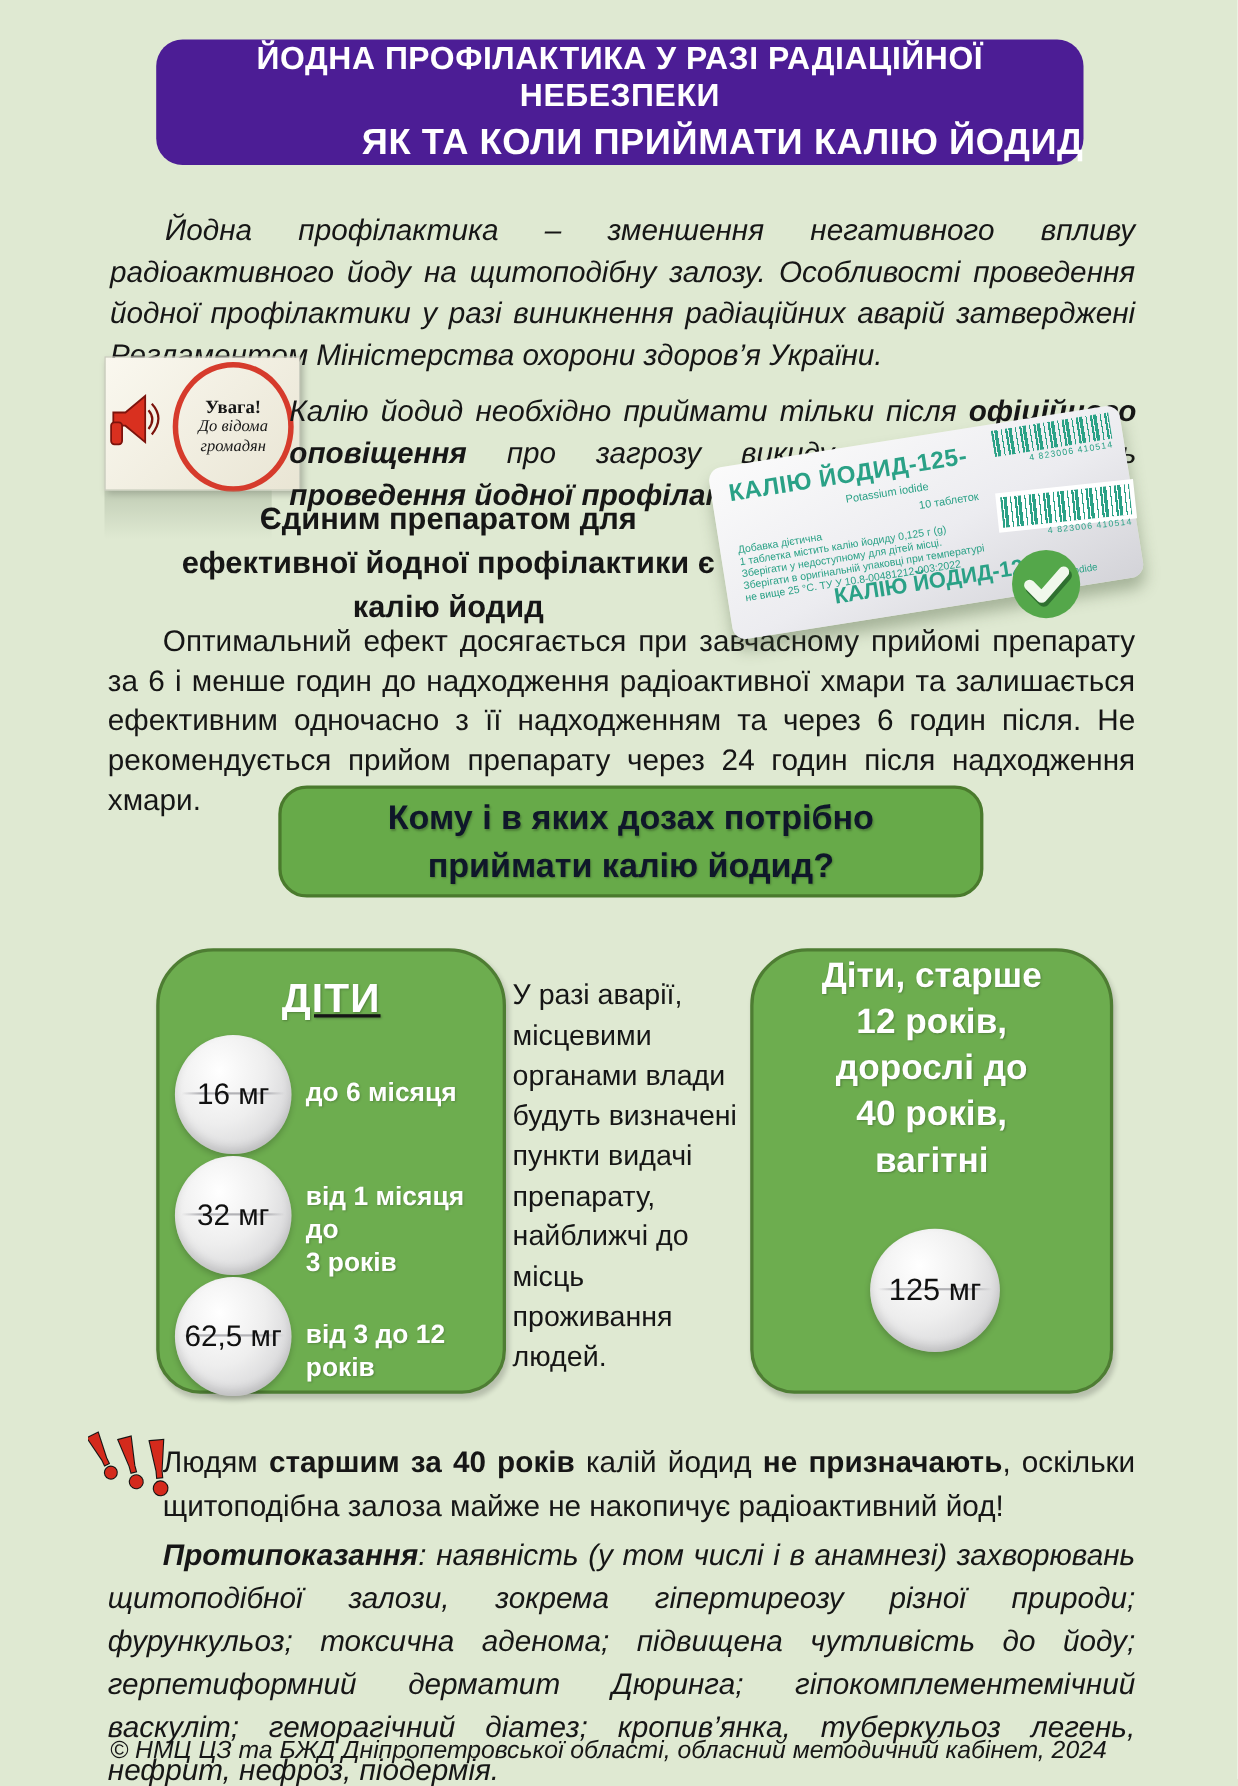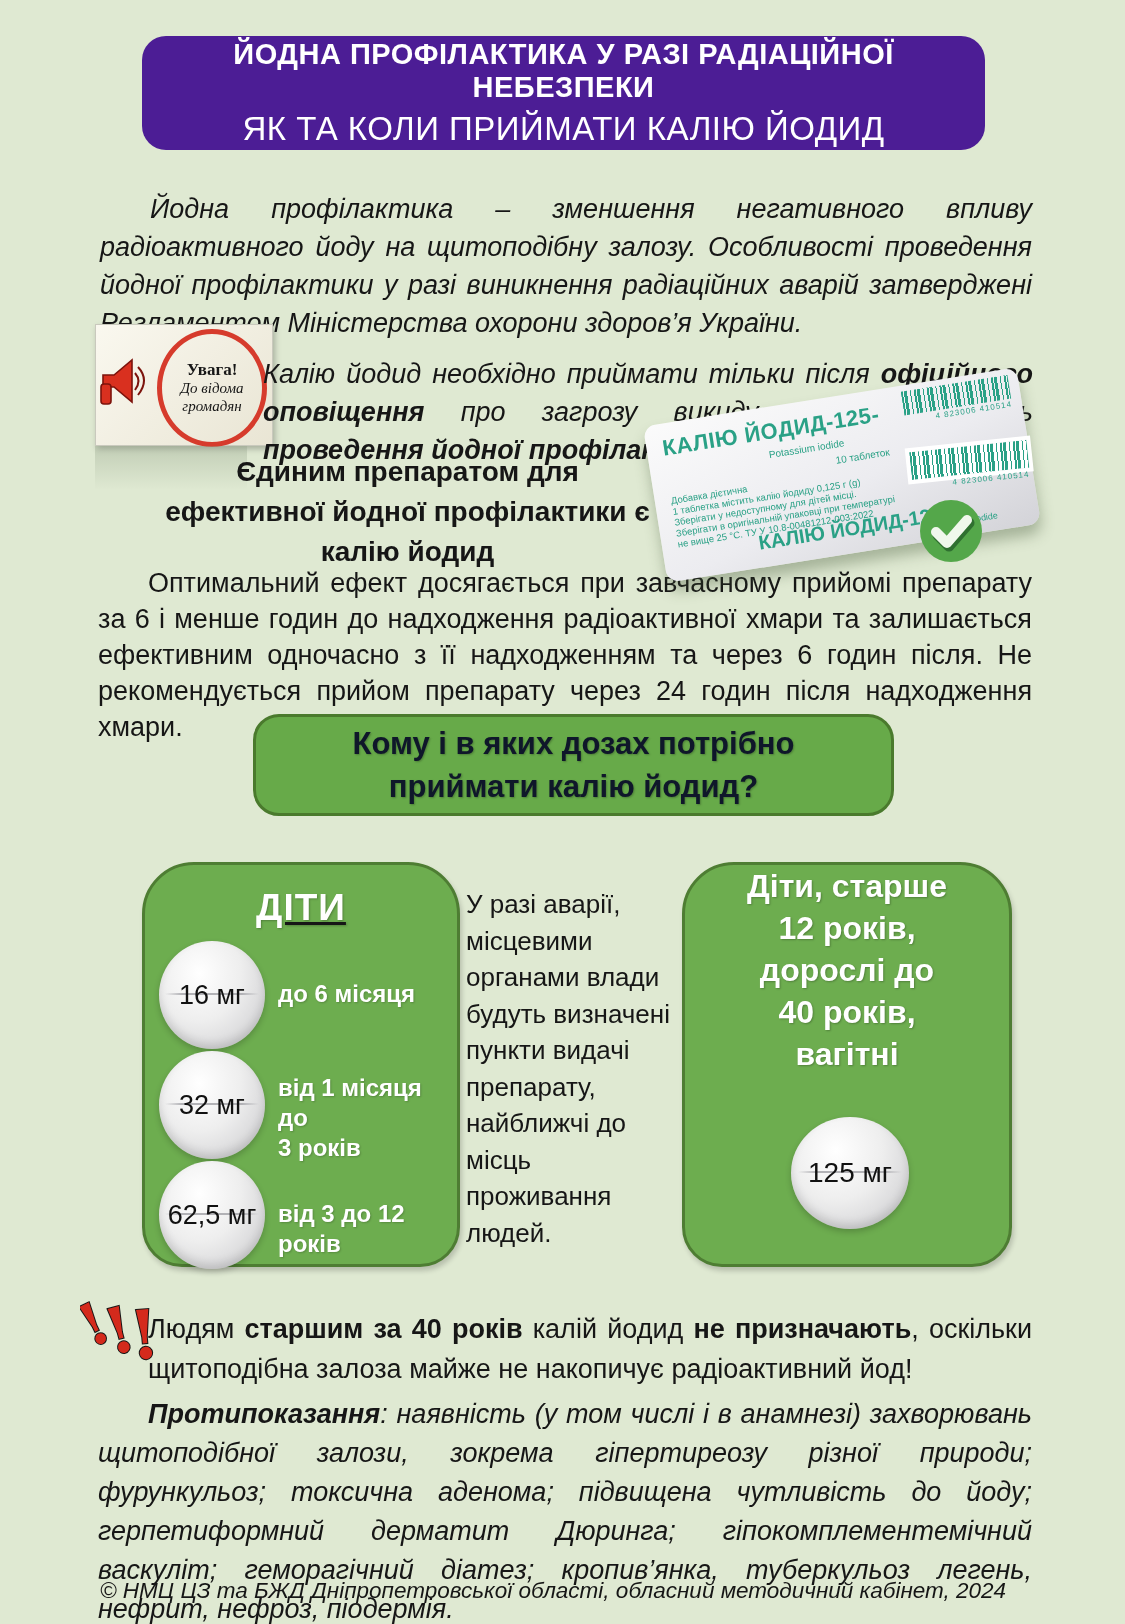--- a/index.html
+++ b/index.html
@@ -4,21 +4,21 @@
 <style>
   html,body{margin:0;padding:0;}
   .poster{position:relative;width:1125px;height:1624px;background:#dfe9d2;
     font-family:"Liberation Sans",sans-serif;color:#161616;overflow:hidden;}
 
   
   .banner{position:absolute;left:142px;top:36px;width:843px;height:114px;
     background:#4c1d95;border-radius:24px;text-align:center;color:#fff;
     display:flex;flex-direction:column;justify-content:center;gap:6px;}
   .banner .l1{font-size:29px;font-weight:700;letter-spacing:.5px;}
-  .banner .l2{font-size:33px;font-weight:400;letter-spacing:.5px;}
+  .banner .l2{font-size:33px;font-weight:700;letter-spacing:.5px;text-align:right;}
 
   .para{position:absolute;text-align:justify;line-height:38px;font-size:27px;}
   .italic{font-style:italic;}
   .indent{text-indent:50px;}
 
   .p1{left:100px;top:163px;width:932px;}
   .p2{left:263px;top:328px;width:770px;}
   .p3{left:98px;top:538px;width:934px;line-height:36px;}
   .p4{left:148px;top:1282px;width:884px;line-height:40px;}
   .p5{left:98px;top:1368px;width:934px;line-height:39px;}

